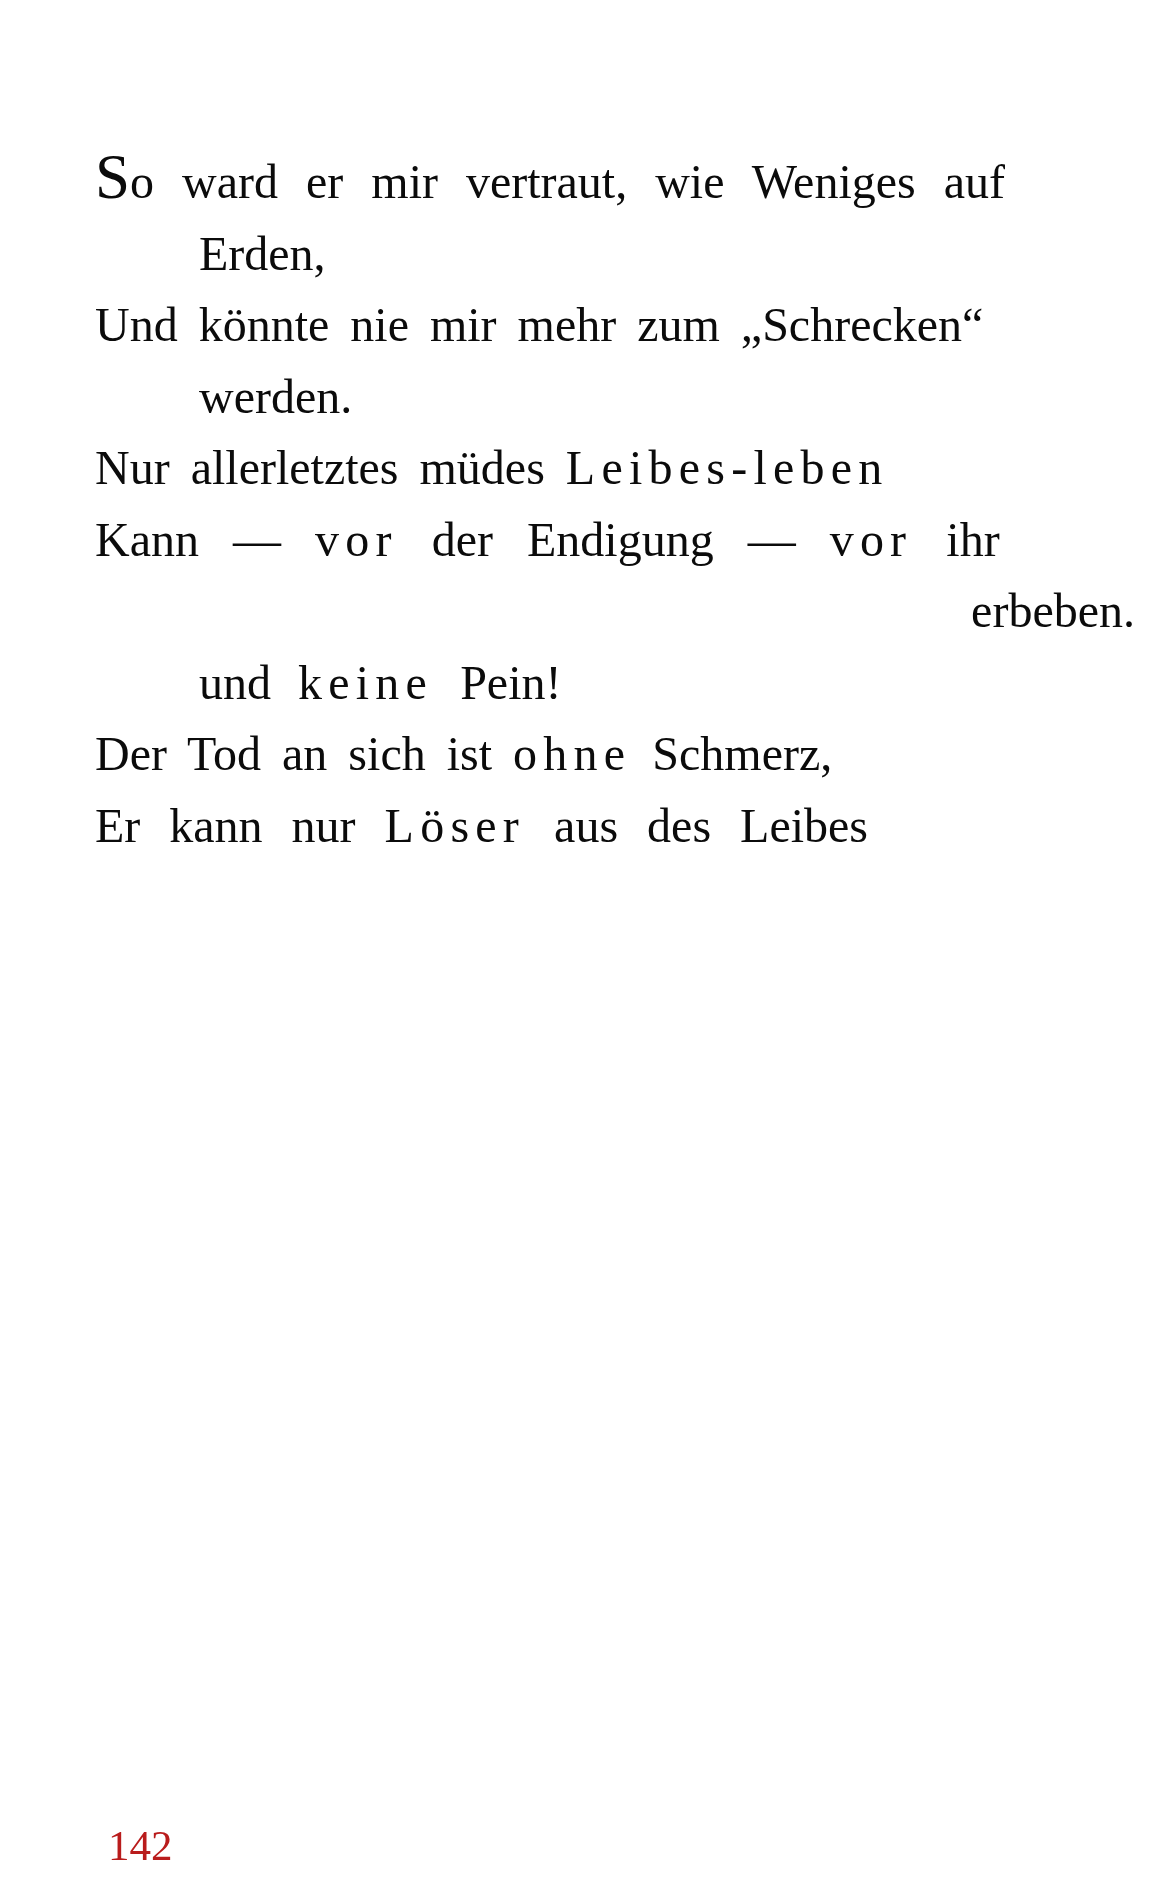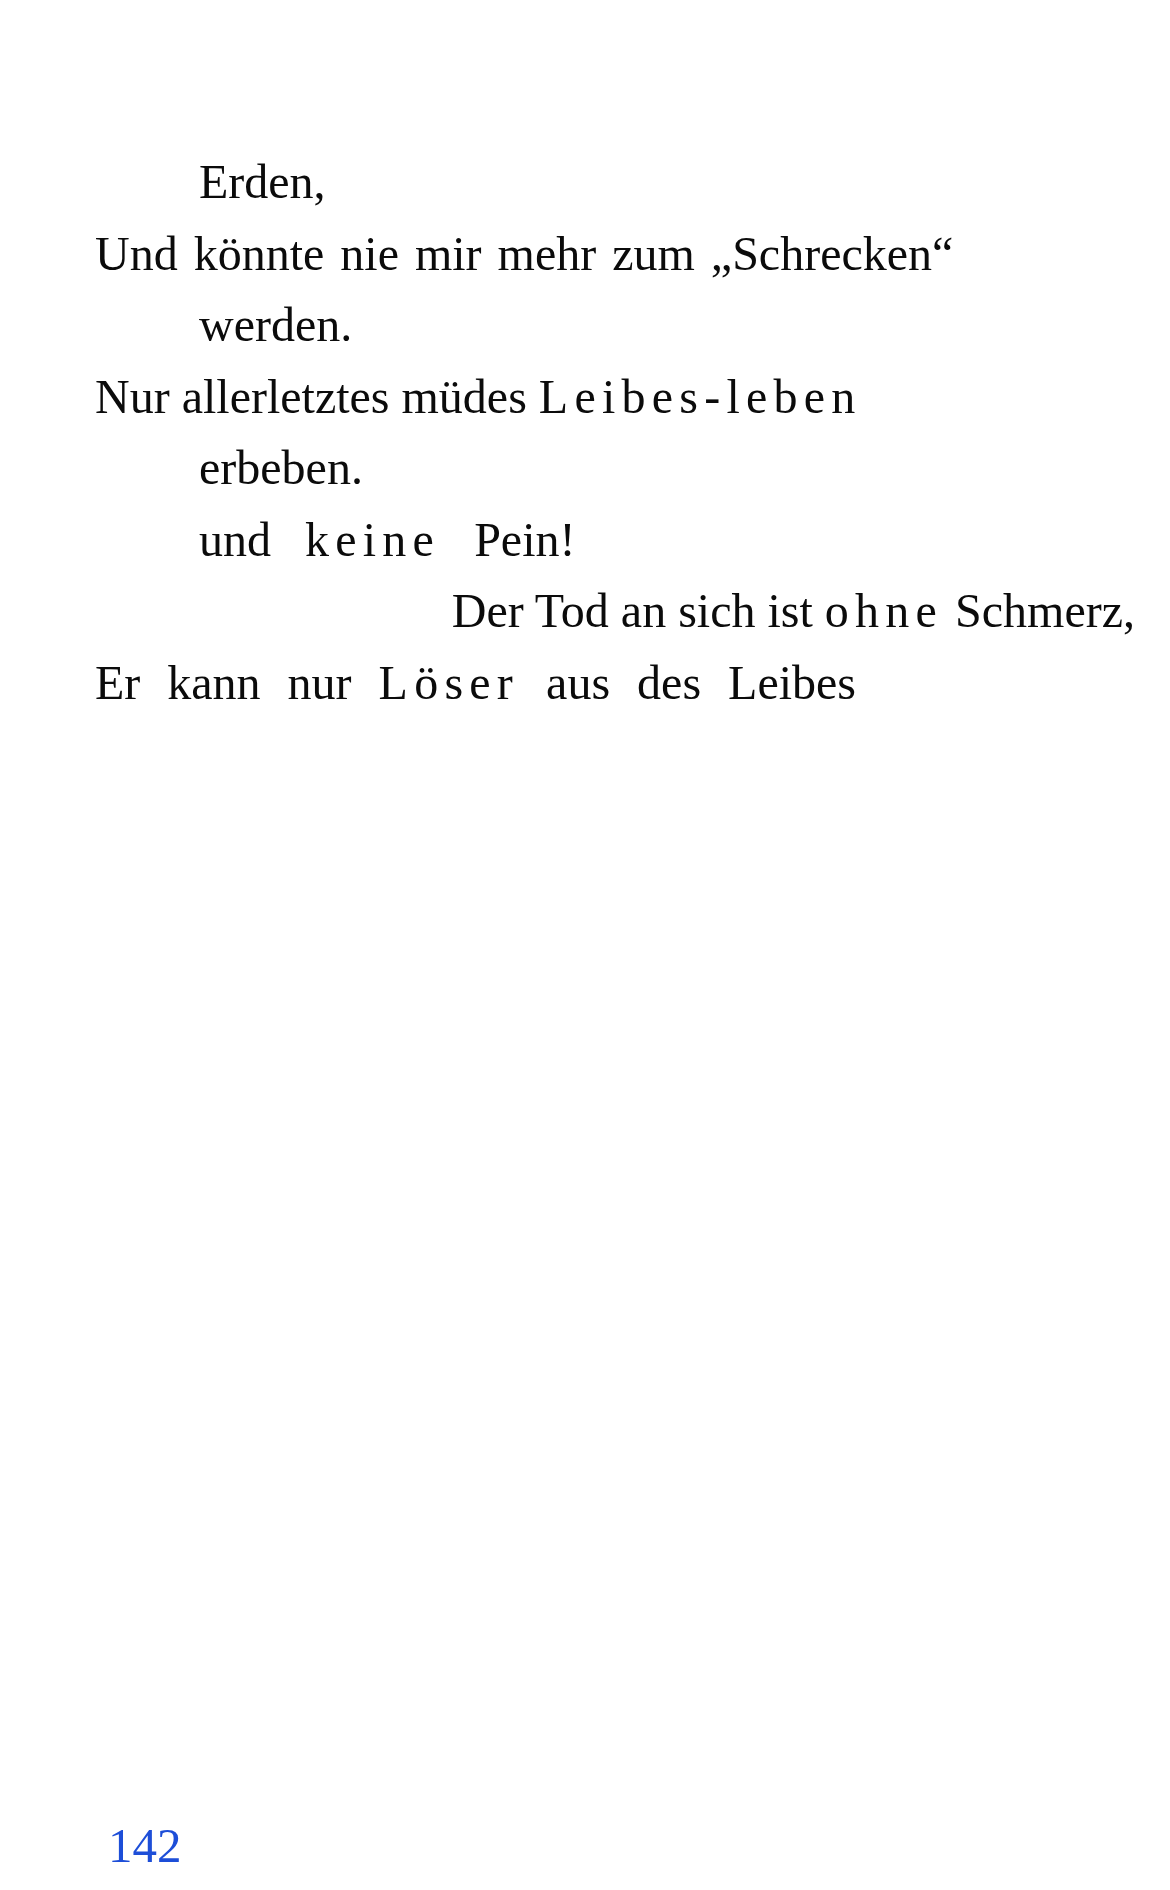--- a/index.html
+++ b/index.html
@@ -47,33 +47,35 @@
     text-align: right;
   }
   .lead-cap {
     font-size: 63px;
     line-height: 0;
   }
   .page-number {
     position: absolute;
     left: 108px;
     top: 1820px;
-    font-size: 49px;
+    font-size: 43px;
     line-height: 52px;
-    color: #1d4ed8;
+    color: #b91c1c;
   }
 </style>
 </head>
 <body>
 
 <div class="page">
   <div class="poem">
+      <div class="line"><span class="lead-cap">S</span><span>o ward er mir vertraut, wie Weniges auf</span></div>
       <div class="line indent"><span>Erden,</span></div>
       <div class="line"><span>Und könnte nie mir mehr zum „Schrecken“</span></div>
       <div class="line indent"><span>werden.</span></div>
       <div class="line"><span>Nur allerletztes müdes </span><span class="gesperrt">Leibes-leben</span></div>
+      <div class="line"><span>Kann — </span><span class="gesperrt">vor</span><span> der Endigung — </span><span class="gesperrt">vor</span><span> ihr</span></div>
       <div class="line indent"><span>erbeben.</span></div>
       <div class="line indent"><span>und </span><span class="gesperrt">keine</span><span> Pein!</span></div>
       <div class="line"><span>Der Tod an sich ist </span><span class="gesperrt">ohne</span><span> Schmerz,</span></div>
       <div class="line"><span>Er kann nur </span><span class="gesperrt">Löser</span><span> aus des Leibes</span></div>
     </div>
   <div class="page-number">142</div>
 </div>
 
 </body></html>

